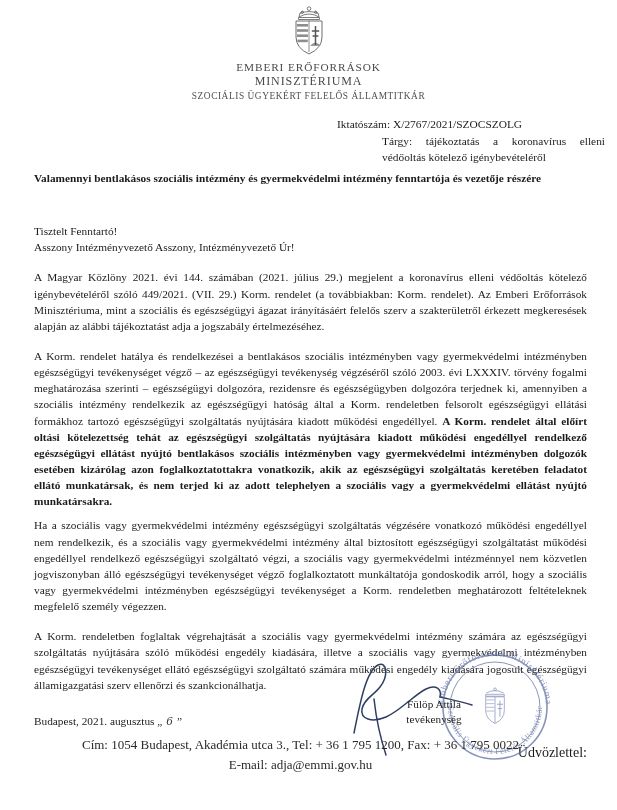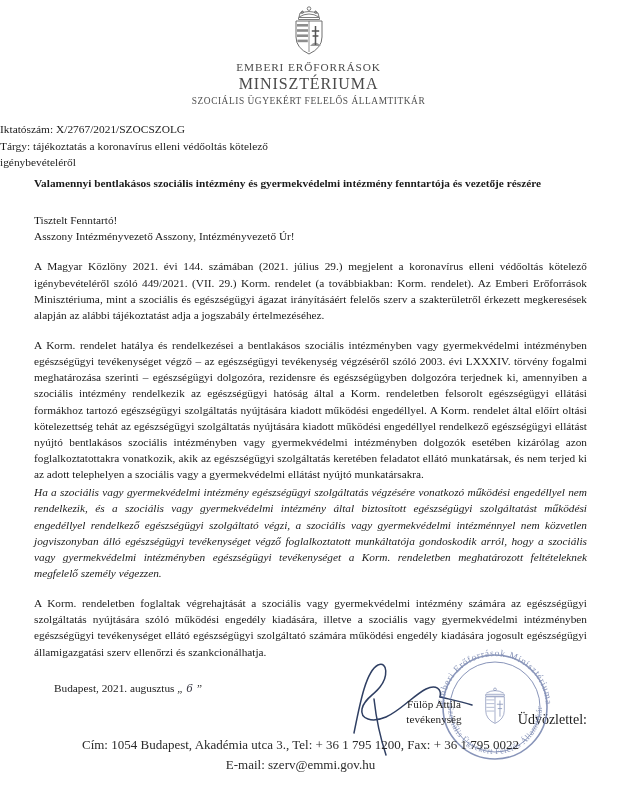--- a/index.html
+++ b/index.html
@@ -34,93 +34,92 @@
     display: block;
     margin: 0 auto 4px auto;
   }
   .org-line1 {
     font-size: 11.3px;
     letter-spacing: 0.9px;
     color: #4a4a4a;
     line-height: 1.25;
   }
   .org-line2 {
-    font-size: 16px;
+    font-size: 12px;
     letter-spacing: 0.9px;
     color: #4a4a4a;
     line-height: 1.25;
   }
   .org-line3 {
     font-size: 9.4px;
     letter-spacing: 0.55px;
     color: #4f4f4f;
     line-height: 1.3;
     margin-top: 1px;
     font-variant: small-caps;
   }
 
   
   .refblock {
     margin-top: 14px;
-    padding-right: 26px;
+    padding-right: 12px;
     display: flex;
-    justify-content: flex-start;
+    justify-content: flex-end;
   }
   .refblock-inner {
     width: 268px;
     font-size: 11.4px;
     line-height: 1.42;
   }
   .ref-row {
     display: block;
   }
   .ref-subject {
     text-align: justify;
     text-align-last: left;
+    margin-left: 45px;
   }
 
   
   .body {
     margin: 0 30px 0 34px;
     font-size: 11.3px;
     line-height: 1.43;
   }
   .addressee {
     font-weight: bold;
     text-align: justify;
     text-align-last: left;
     margin-top: 6px;
     line-height: 1.4;
   }
   .salutation {
-    margin-top: 20px;
+    margin-top: 36px;
     line-height: 1.45;
   }
   .salutation div { display: block; }
 
   p.para {
     text-align: justify;
     text-align-last: left;
     margin: 14px 0 0 0;
   }
   p.para.tight {
-    margin-top: 2px;
-    font-style: italic;
-  }
-  .b { font-weight: normal; }
+    margin-top: 8px;
+  }
+  .b { font-weight: bold; }
 
   
   .closing {
     margin: 22px 30px 0 34px;
     font-size: 11.3px;
     position: relative;
   }
   .dateline {
     display: inline-block;
-    margin-left: 20px;
   }
   .handdate {
     font-family: "DejaVu Serif", serif;
     font-style: italic;
     color: #3a3a46;
     font-size: 10.5px;
     padding: 0 4px;
   }
   .regards {
     text-align: right;
@@ -301,16 +300,16 @@
     </svg>
 
     <div class="signame">
       <span class="nm">Fülöp Attila</span>
       <span class="ttl">tevékenység</span>
     </div>
   </div>
 
   <div class="footer">
     <div>Cím: 1054 Budapest, Akadémia utca 3., Tel: + 36 1 795 1200, Fax: + 36 1 795 0022</div>
-    <div>E-mail: szerv@emmi.gov.hu</div>
+    <div>E-mail: adja@emmi.gov.hu</div>
   </div>
 
 </div>
 
 </body></html>

